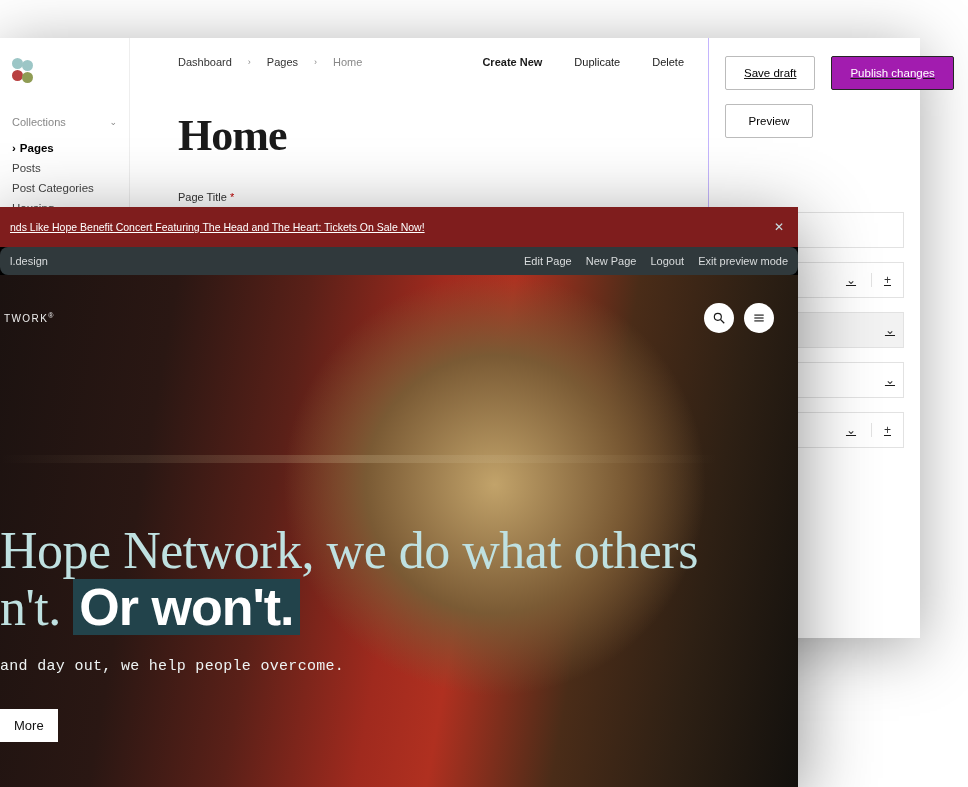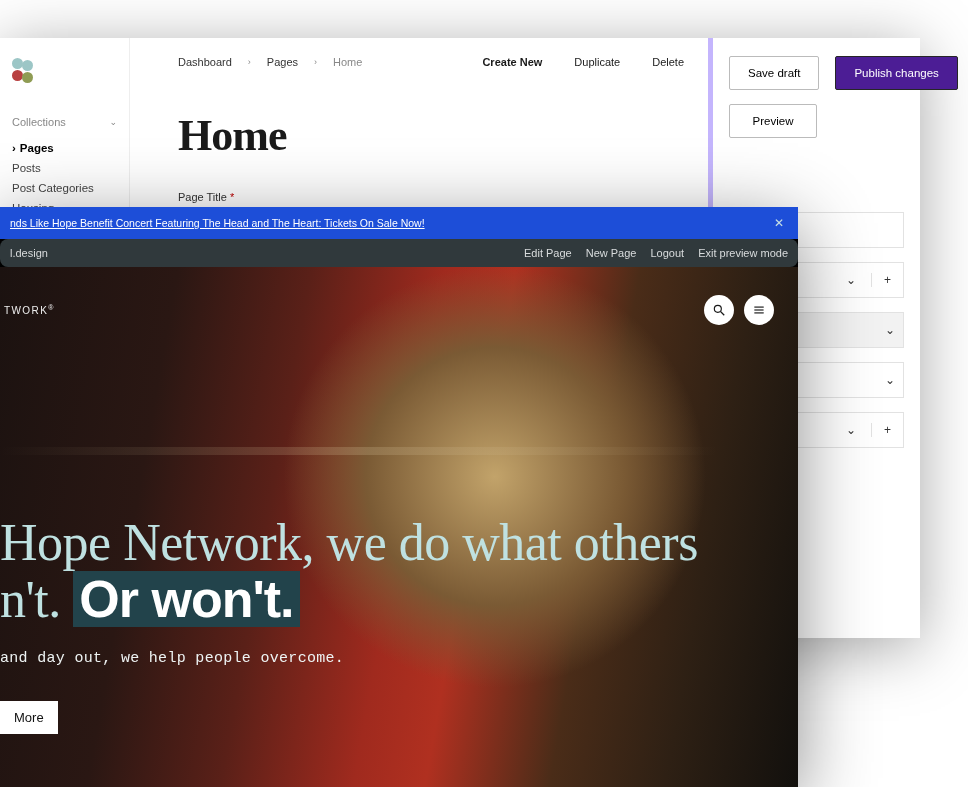--- a/index.html
+++ b/index.html
@@ -64,28 +64,28 @@
     font-family: Georgia, "Times New Roman", serif;
   }
   .field-label { font-size:11px; color:#333; margin-top:30px; display:block; }
   .field-label .req { color:#b00; }
   .field-input {
     margin-top:6px; width:450px; height:30px; border:1px solid #e3e3e3; border-radius:2px;
     padding:0 8px; font-size:12px;
   }
 
   .cms-rightcol {
-    width:212px; border-left:5px solid #c4b5fd; padding:18px 16px 0 16px;
+    width:212px; border-left:1px solid #c4b5fd; padding:18px 16px 0 16px;text-decoration:underline;
   }
   .btn {
     display:inline-flex; align-items:center; justify-content:center;
     height:34px; padding:0 18px; font-size:11.5px; border-radius:2px;
     border:1px solid #bbb; background:#fff; cursor:pointer; white-space:nowrap;
   }
-  .btn.dark { background:#4c1d95; color:#fff; border-color:#262626; }
+  .btn.dark { background:#a21caf; color:#fff; border-color:#262626; }
   .btn-row { display:flex; gap:16px; margin-bottom:14px; }
   .panel-row {
     width:100%; height:36px; border:1px solid #e2e2e2; margin-top:14px;
     display:flex; align-items:center; justify-content:flex-end; padding:0 8px; gap:8px;
     background:#fff;
   }
   .panel-row.with-plus .mini { width:24px; text-align:center; }
   .panel-row.shaded { background:#f2f2f2; }
   .mini { color:#333; font-size:12px; }
   .right-gap { height:60px; }
@@ -94,21 +94,21 @@
   .preview {
     position:absolute;
     left:0; top:207px;
     width:798px; height:580px;
     background:#000;
     box-shadow: 0 16px 70px rgba(0,0,0,0.45);
     color:#fff;
     overflow:hidden;
   }
   .announce {
-    height:32px; background:#1d4ed8; display:flex; align-items:center;
+    height:40px; background:#7f1d1d; display:flex; align-items:center;
     justify-content:space-between; padding:0 10px; font-size:10.5px;
   }
   .announce a { color:#fff; text-decoration:underline; }
   .announce .close { color:#c8e0e4; cursor:pointer; font-size:12px; padding:0 4px; }
 
   .admin-strip {
     height:28px; background:#30393c; display:flex; align-items:center;
     justify-content:space-between; padding:0 10px; font-size:11px; color:#d9dcdd;border-radius:8px;
   }
   .admin-strip .links { display:flex; gap:14px; }

